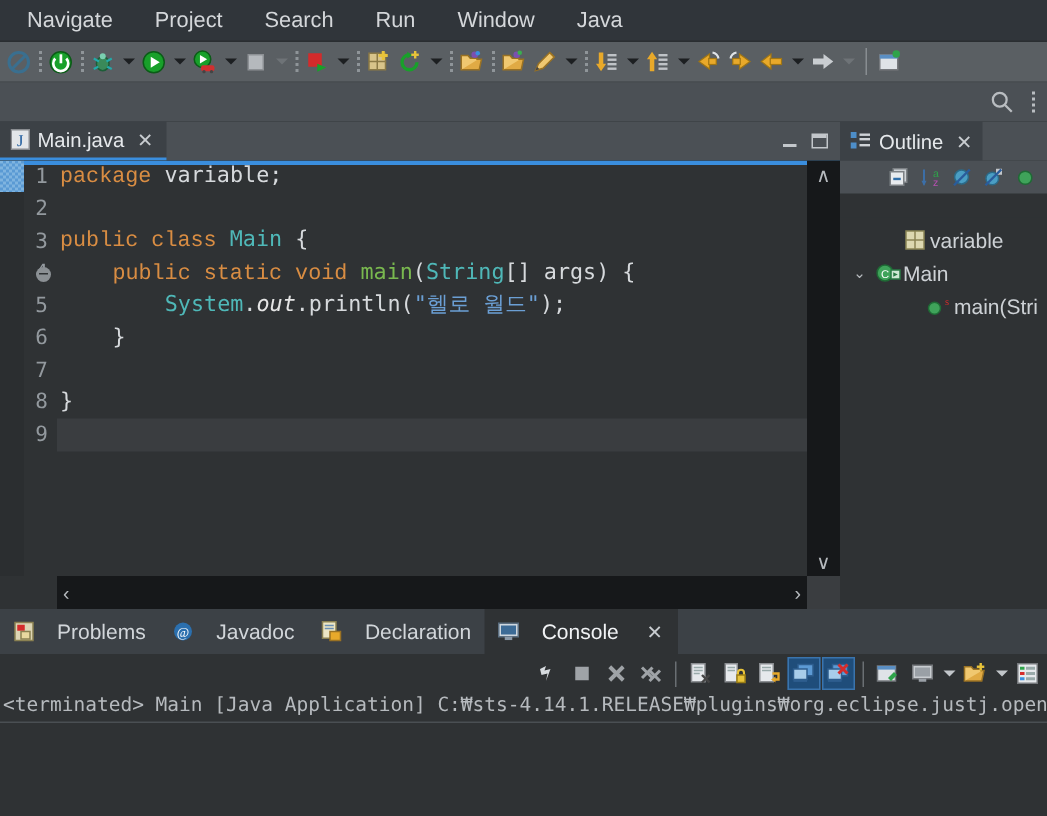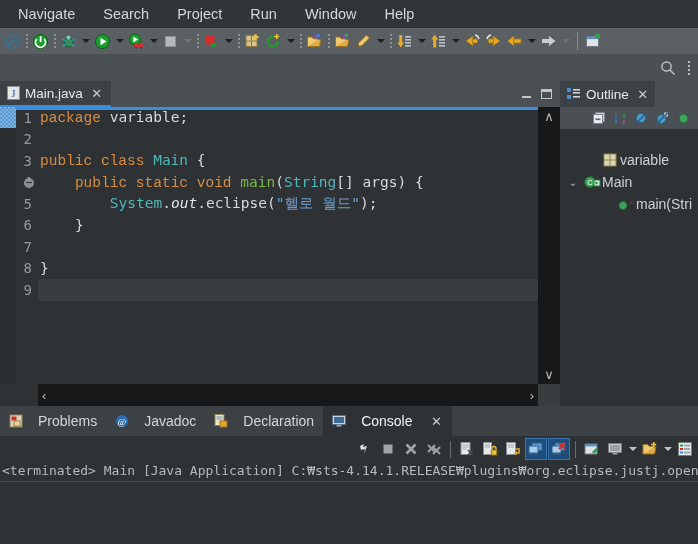--- a/index.html
+++ b/index.html
@@ -194,25 +194,25 @@
   .coutput {
     font-family: "DejaVu Sans Mono", monospace; font-size: 14px;
     color: #e4e7ea; white-space: pre; padding: 3px 0 0 2px;
   }
 </style>
 </head>
 <body>
 
 <div class="menubar" id="menubar">
     <div class="menu-item">Navigate</div>
+    <div class="menu-item">Project</div>
     <div class="menu-item">Search</div>
-    <div class="menu-item">Project</div>
     <div class="menu-item">Run</div>
     <div class="menu-item">Window</div>
-    <div class="menu-item">Help</div>
+    <div class="menu-item">Java</div>
   </div>
 
 <div class="toolbar">
   <div class="tb">
     <svg width="17" height="17" viewBox="0 0 17 17">
         <circle cx="8.5" cy="8.5" r="6.5" fill="none" stroke="#3a6f8f" stroke-width="2"></circle>
         <line x1="3.5" y1="13.5" x2="13.5" y2="3.5" stroke="#3a6f8f" stroke-width="2"></line>
       </svg>
   </div>
   <div class="tb-sep"></div>
@@ -447,21 +447,21 @@
             <div class="lnum">3</div>
             <div class="ctext"><span class="kw">public class</span><span class="pln"> </span><span class="cls">Main</span><span class="pln"> {</span></div>
           </div>
           <div class="cl">
             <div class="lnum">4</div>
             <div class="fold"></div>
             <div class="ctext"><span class="pln">    </span><span class="kw">public static void</span><span class="pln"> </span><span class="mth">main</span><span class="pln">(</span><span class="cls">String</span><span class="pln">[] args) {</span></div>
           </div>
           <div class="cl">
             <div class="lnum">5</div>
-            <div class="ctext"><span class="pln">        </span><span class="cls">System</span><span class="pln">.</span><span class="fld">out</span><span class="pln">.</span><span class="pln">eclipse</span><span class="pln">(</span><span class="str">"헬로 월드"</span><span class="pln">);</span></div>
+            <div class="ctext"><span class="pln">        </span><span class="cls">System</span><span class="pln">.</span><span class="fld">out</span><span class="pln">.</span><span class="pln">println</span><span class="pln">(</span><span class="str">"헬로 월드"</span><span class="pln">);</span></div>
           </div>
           <div class="cl">
             <div class="lnum">6</div>
             <div class="ctext"><span class="pln">    }</span></div>
           </div>
           <div class="cl">
             <div class="lnum">7</div>
             <div class="ctext"></div>
           </div>
           <div class="cl">

